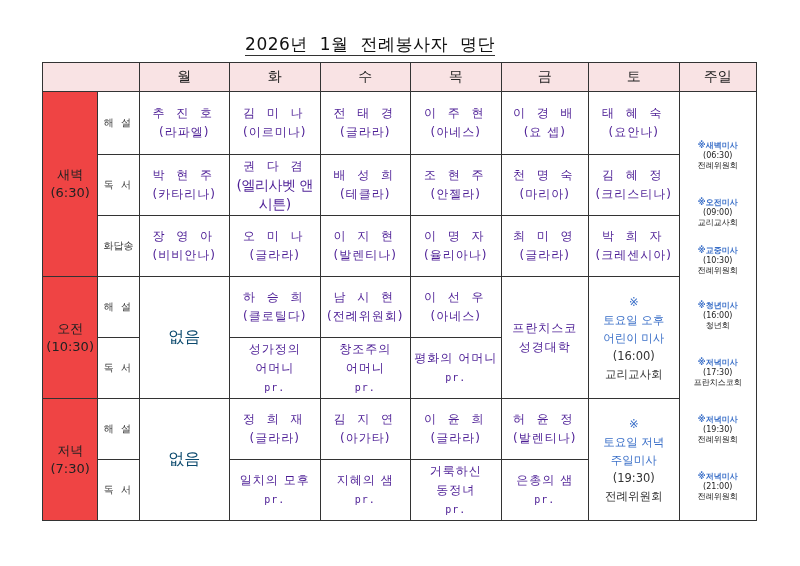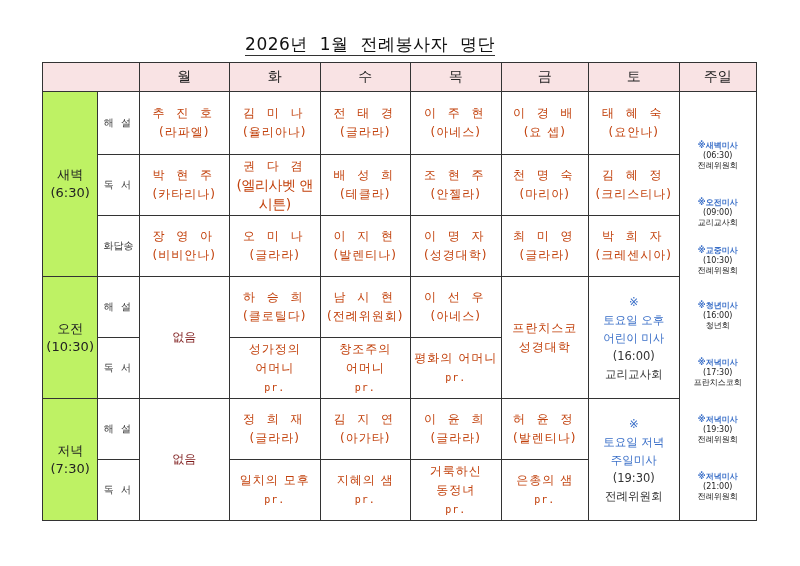--- a/index.html
+++ b/index.html
@@ -12,28 +12,28 @@
     table.sched {
       position: absolute; left: 42px; top: 62px;
       border-collapse: collapse; table-layout: fixed;
       width: 715px;
     }
     table.sched td, table.sched th {
       border: 1.3px solid #333; text-align: center; vertical-align: middle;
       padding: 0; font-weight: normal;
     }
     th.hdr { background: #f9e3e4; height: 28px; font-size: 14px; color: #222; }
-    td.section { background: #bef264; font-size: 13px; line-height: 18px; color: #222; }
+    td.section { background: #ef4444; font-size: 13px; line-height: 18px; color: #222; }
     td.sub { font-size: 10px; color: #333; letter-spacing: 2px; }
     td.sub.small { font-size: 10px; letter-spacing: 0; }
-    td.cell { font-size: 12px; line-height: 19px; color: #c2410c; letter-spacing: 1px; margin-top: 36px; }
+    td.cell { font-size: 12px; line-height: 19px; color: #4c1d95; letter-spacing: 1px; margin-top: 36px; }
     td.cell .nm { letter-spacing: 4px; }
     td.cell .pr { font-size: 10px; letter-spacing: 1px; font-family: "DejaVu Sans Mono", monospace; }
     td.cell .tiny { font-size: 14px; letter-spacing: -0.5px; }
-    td.none { font-size: 12px; color: #7f1d1d; }
+    td.none { font-size: 16px; color: #0c4a6e; }
     td.sat { font-size: 11.5px; line-height: 18px; color: #333; }
     td.sat .blue { color: #3a6fc8; }
     td.sun { font-size: 8px; line-height: 10px; color: #222; vertical-align: top; padding-top: 0; }
     td.sun .mass { display: block; }
     td.sun .mass .blue { color: #3a6fc8; font-weight: bold; text-align: center; }
     td.sun .mass-gap { display:block; height: 27px; }
     .row-h1 { height: 63px; }
     .row-h2 { height: 61px; }
   </style>
 </head>
@@ -70,21 +70,21 @@
       <div>새벽</div>
       <div>(6:30)</div>
     </td>
     <td class="sub">해 설</td>
     <td class="cell">
           <div class="nm">추 진 호</div>
           <div>(라파엘)</div>
         </td>
     <td class="cell">
           <div class="nm">김 미 나</div>
-          <div>(율리아나)</div>
+          <div>(이르미나)</div>
         </td>
     <td class="cell">
           <div class="nm">전 태 경</div>
           <div>(글라라)</div>
         </td>
     <td class="cell">
           <div class="nm">이 주 현</div>
           <div>(아네스)</div>
         </td>
     <td class="cell">
@@ -150,21 +150,21 @@
     <td class="cell">
           <div class="nm">오 미 나</div>
           <div>(글라라)</div>
         </td>
     <td class="cell">
           <div class="nm">이 지 현</div>
           <div>(발렌티나)</div>
         </td>
     <td class="cell">
           <div class="nm">이 명 자</div>
-          <div>(성경대학)</div>
+          <div>(율리아나)</div>
         </td>
     <td class="cell">
           <div class="nm">최 미 영</div>
           <div>(글라라)</div>
         </td>
     <td class="cell">
           <div class="nm">박 희 자</div>
           <div>(크레센시아)</div>
         </td>
   </tr>

